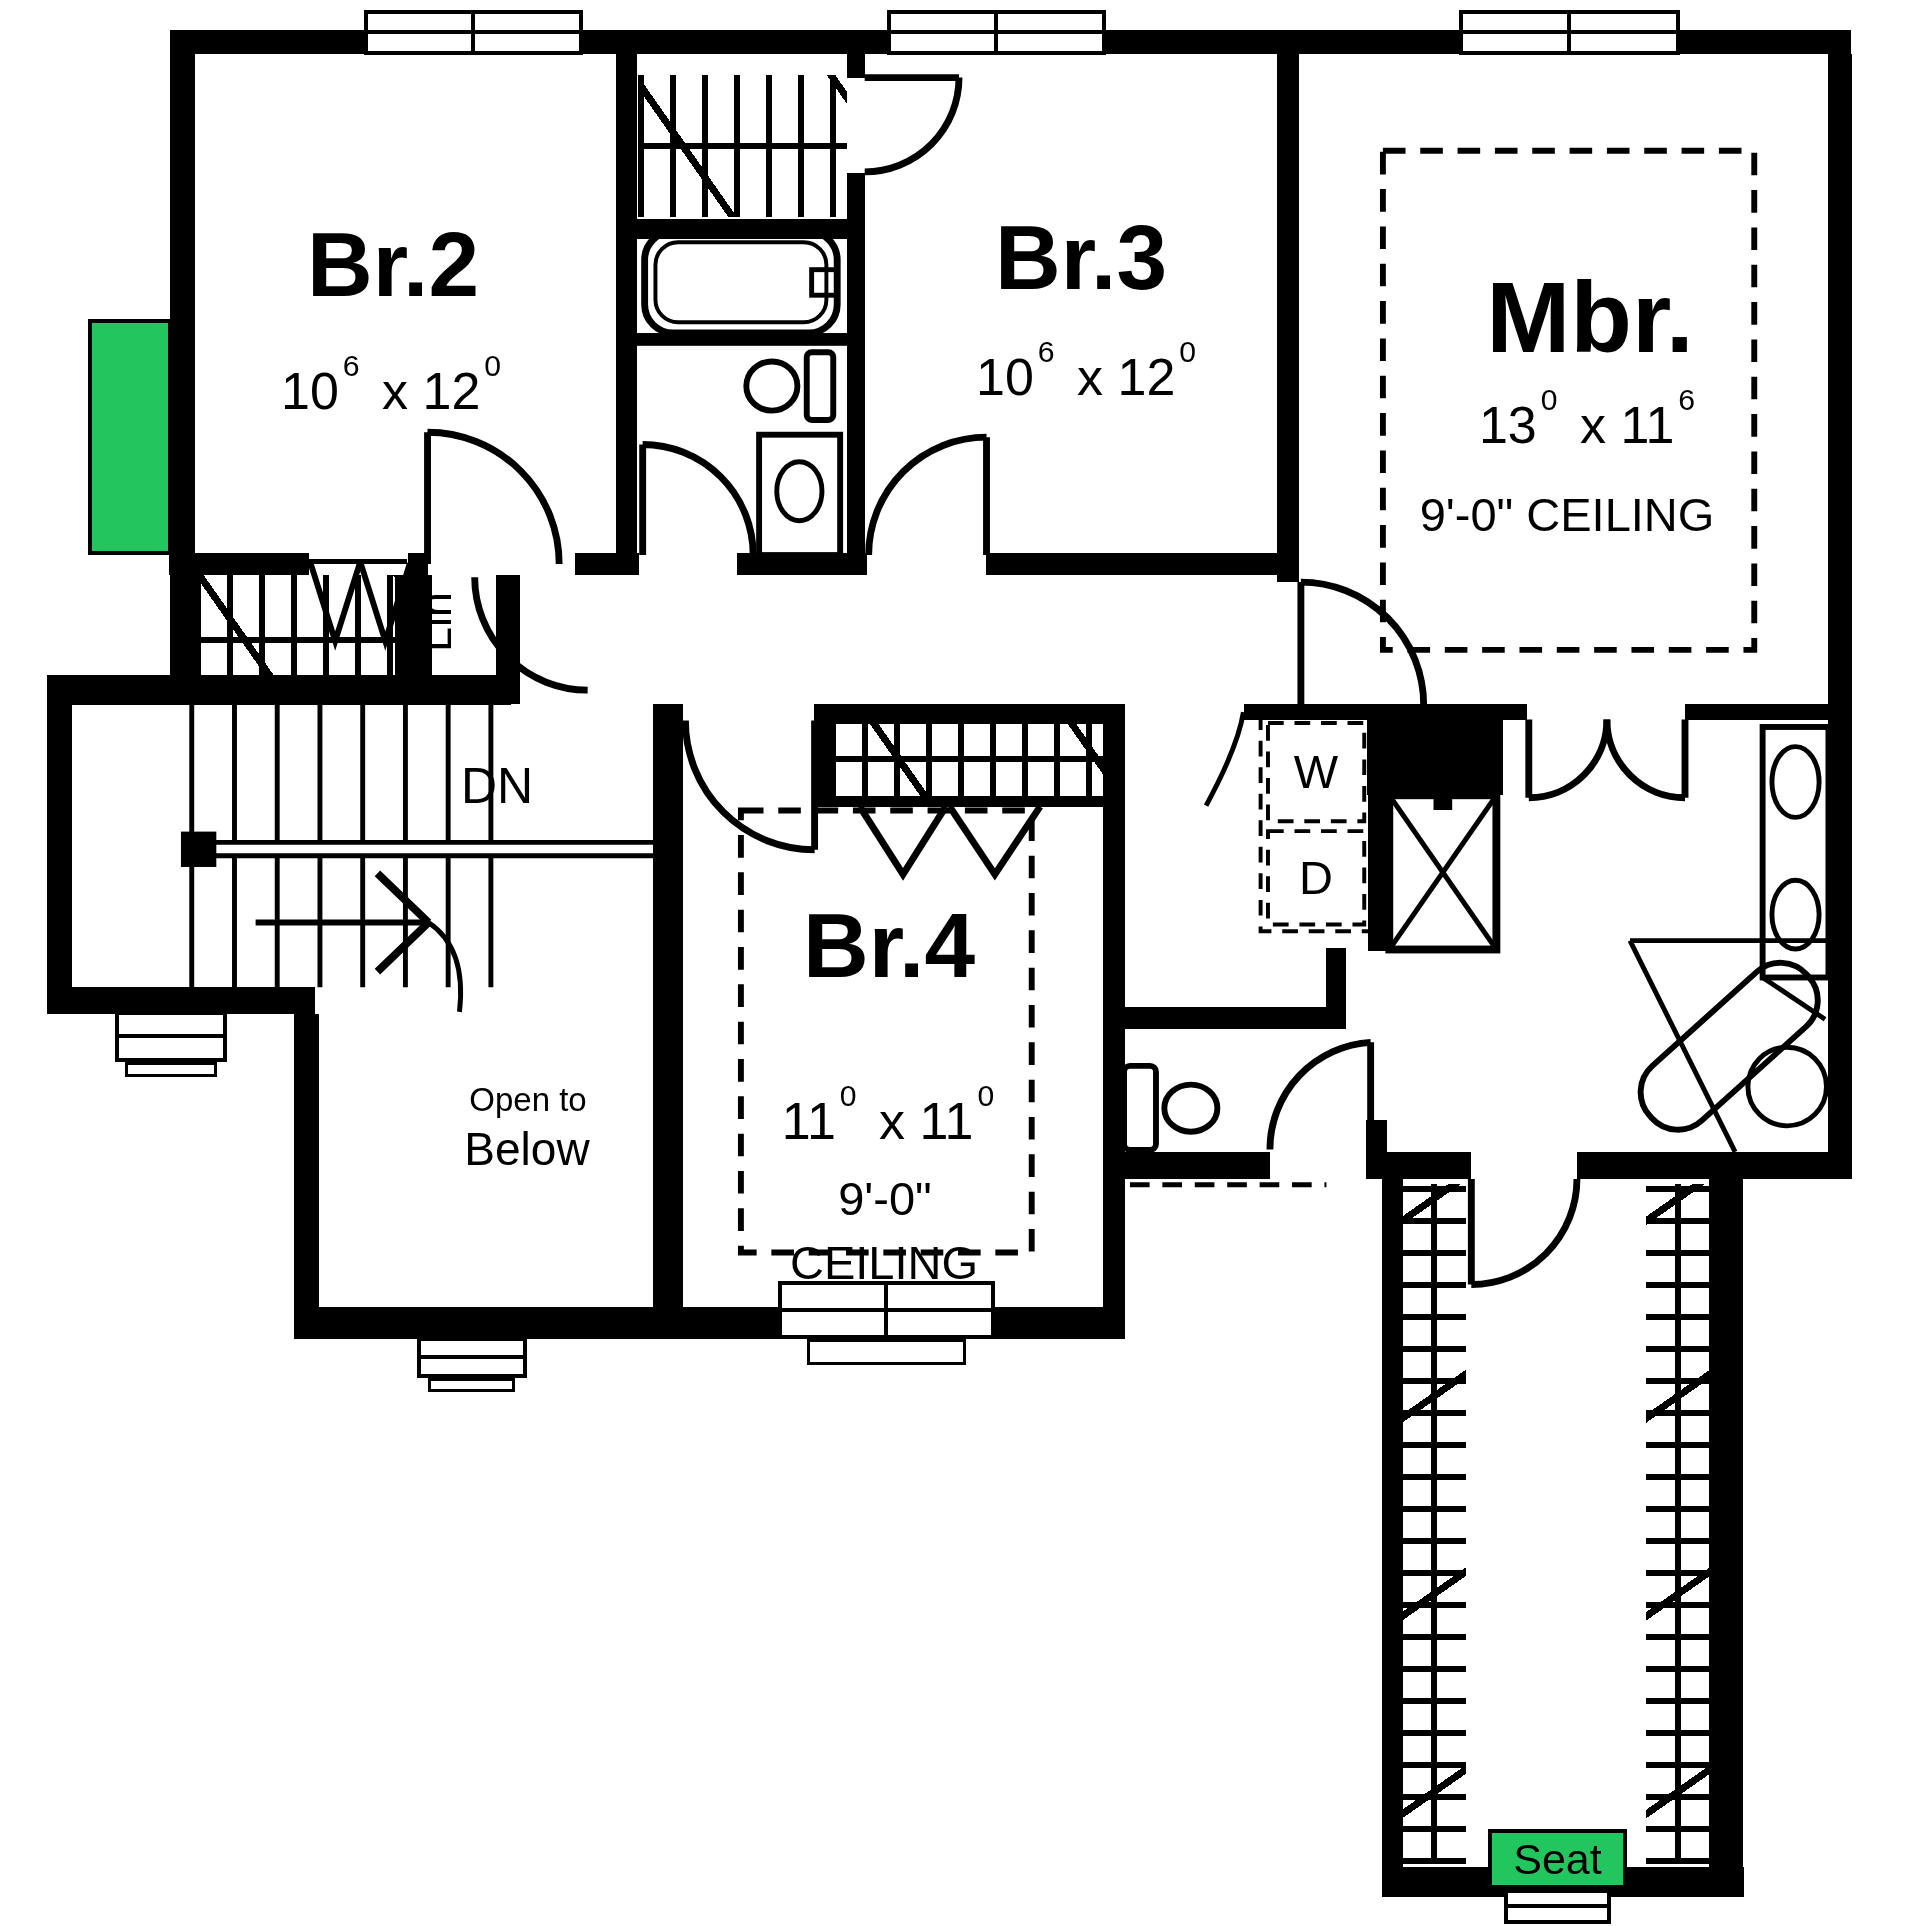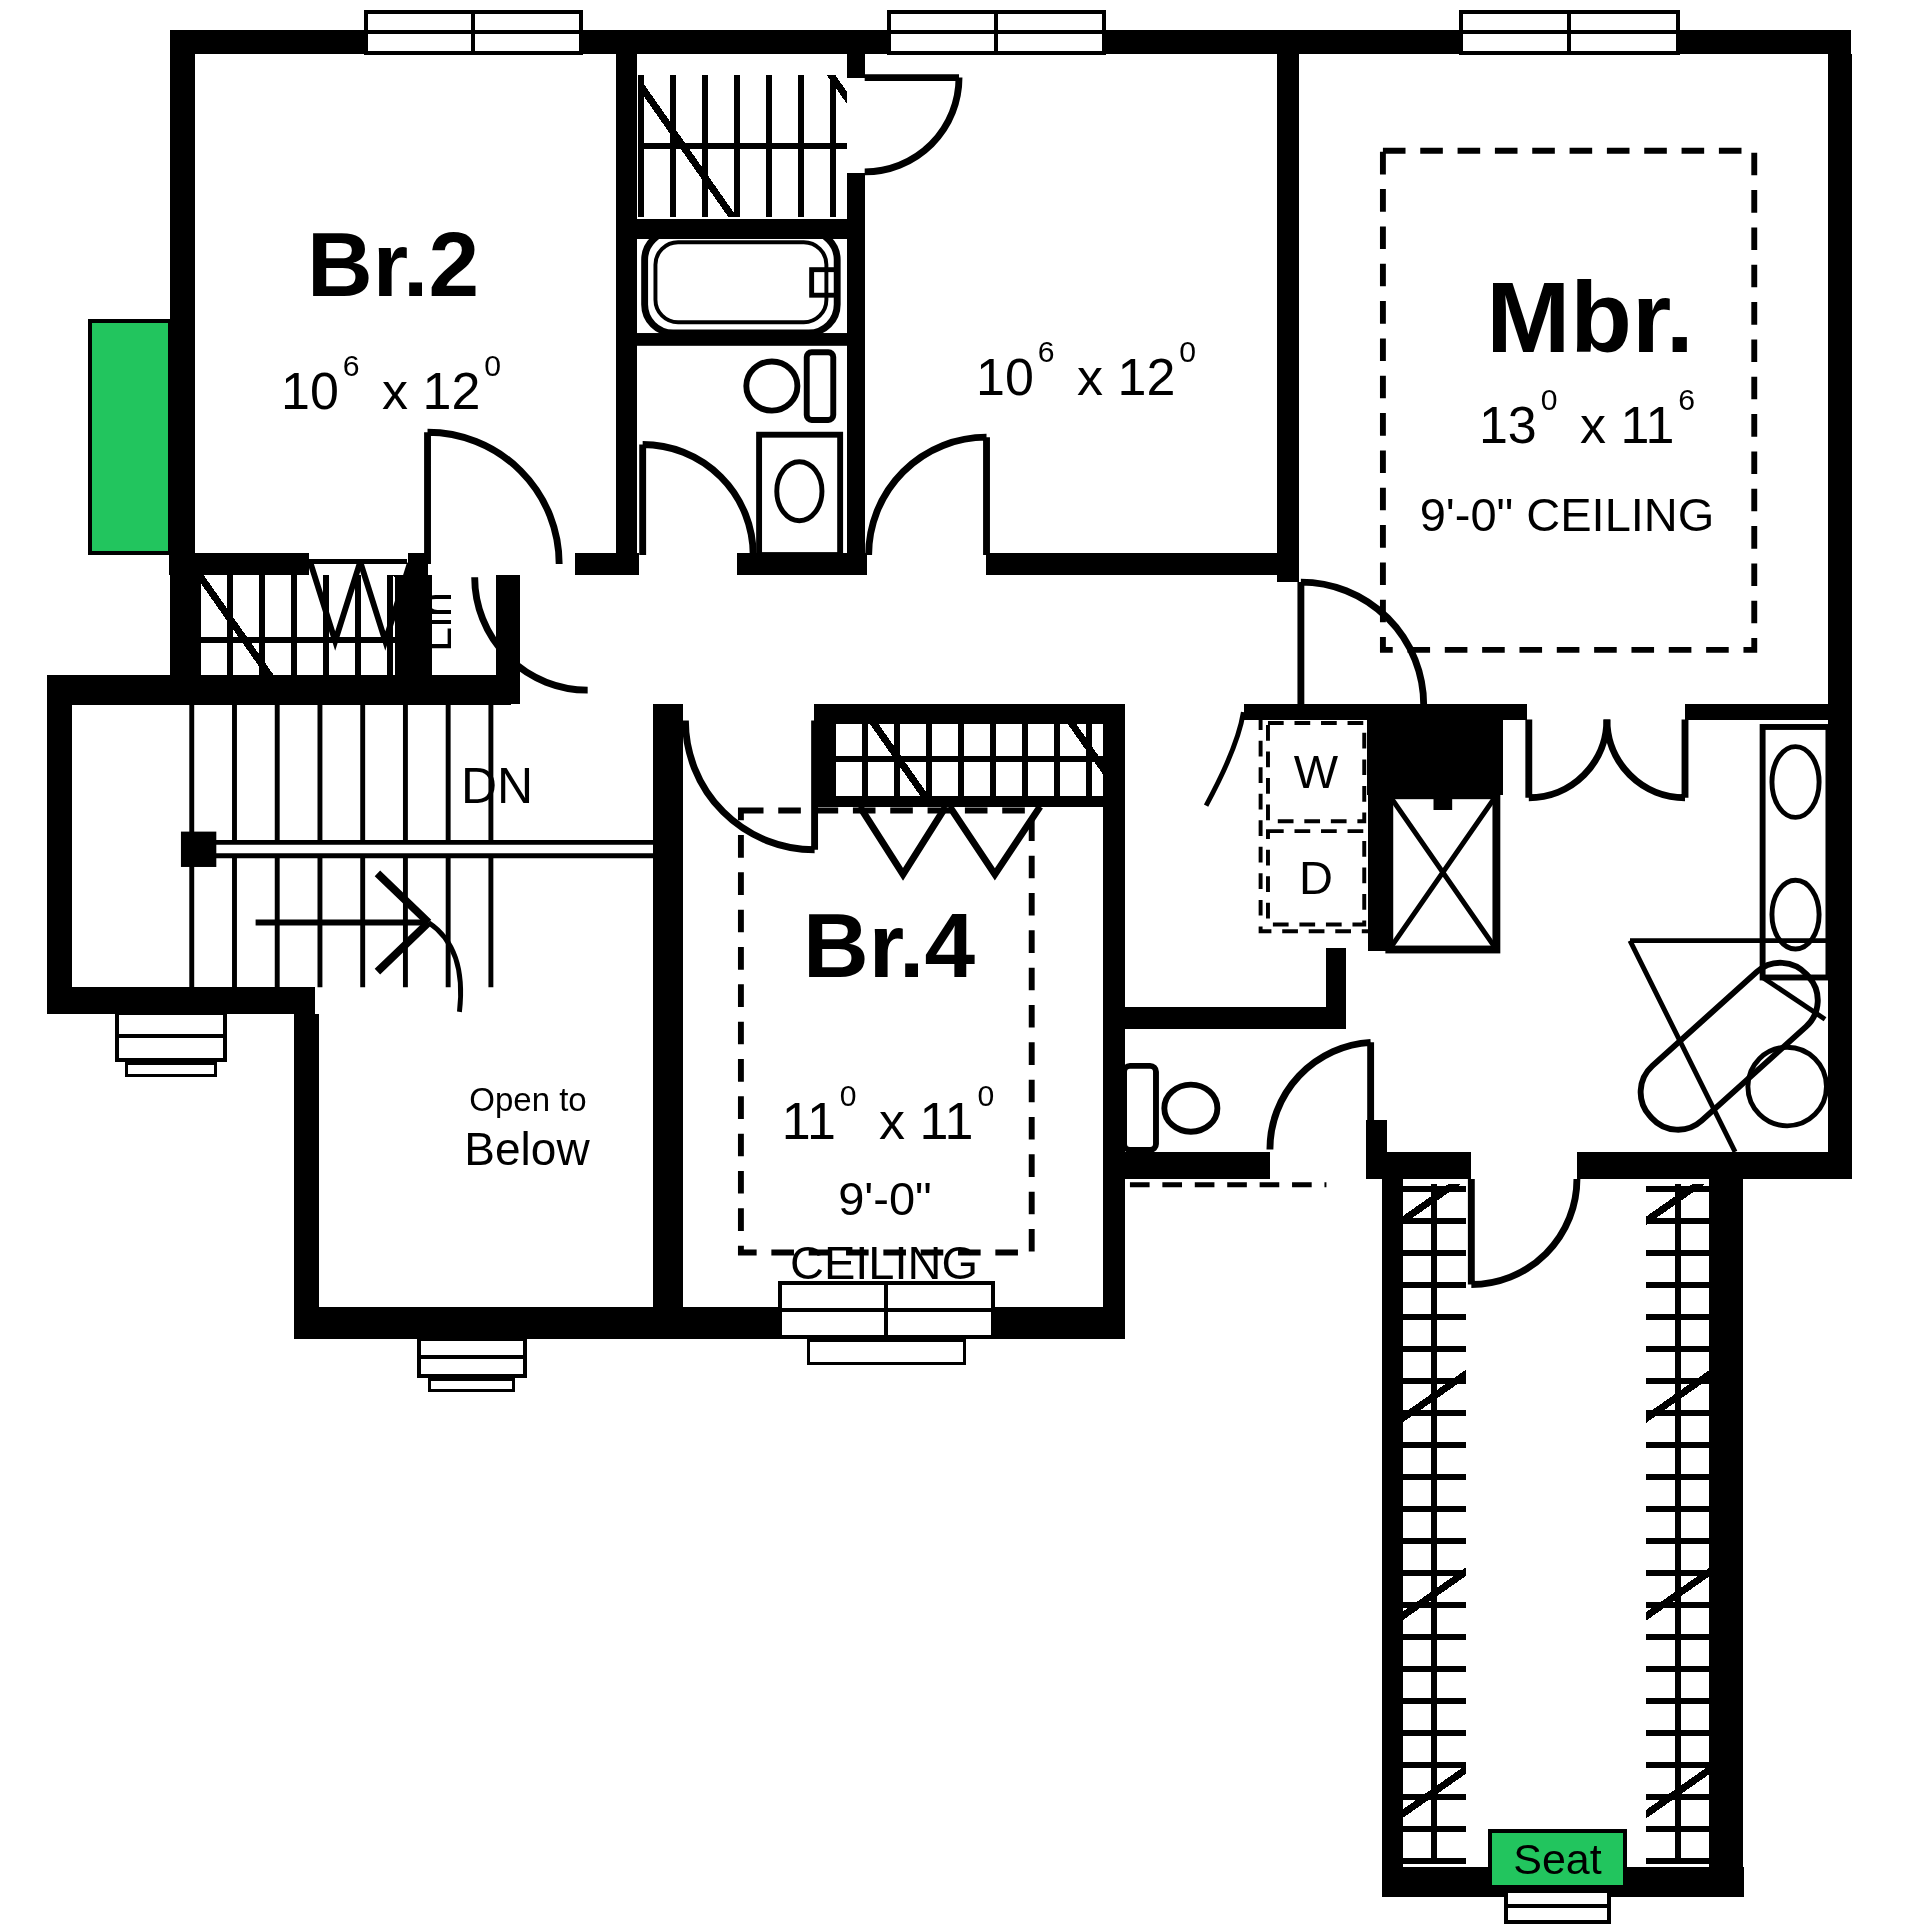--- a/index.html
+++ b/index.html
@@ -223,20 +223,21 @@
     </g>
 
     <path d="M2300,2412H2700" stroke-width="10" stroke-dasharray="40 26"></path>
   </svg>
 
   <div class="t name" style="left:393px;top:265px;font-size:91px"><span>Br.2</span></div>
   <div class="t dim" style="left:391px;top:391px;font-size:52px">
     <span>10</span><sup>6</sup><span class="x2">x 12</span><sup>0</sup>
   </div>
 
+  <div class="t name" style="left:1081px;top:258px;font-size:91px"><span>Br.3</span></div>
   <div class="t dim" style="left:1086px;top:377px;font-size:52px">
     <span>10</span><sup>6</sup><span class="x2">x 12</span><sup>0</sup>
   </div>
 
   <div class="t name" style="left:1590px;top:317px;font-size:101px"><span>Mbr.</span></div>
   <div class="t dim" style="left:1587px;top:425px;font-size:52px">
     <span>13</span><sup>0</sup><span class="x2">x 11</span><sup>6</sup>
   </div>
   <div class="t" style="left:1567px;top:515px;font-size:47px"><span>9'-0" CEILING</span></div>
 

